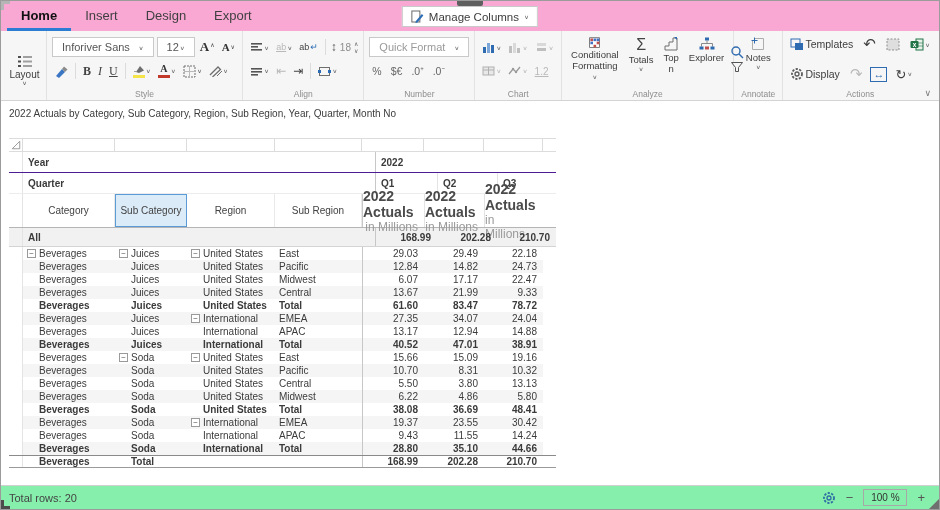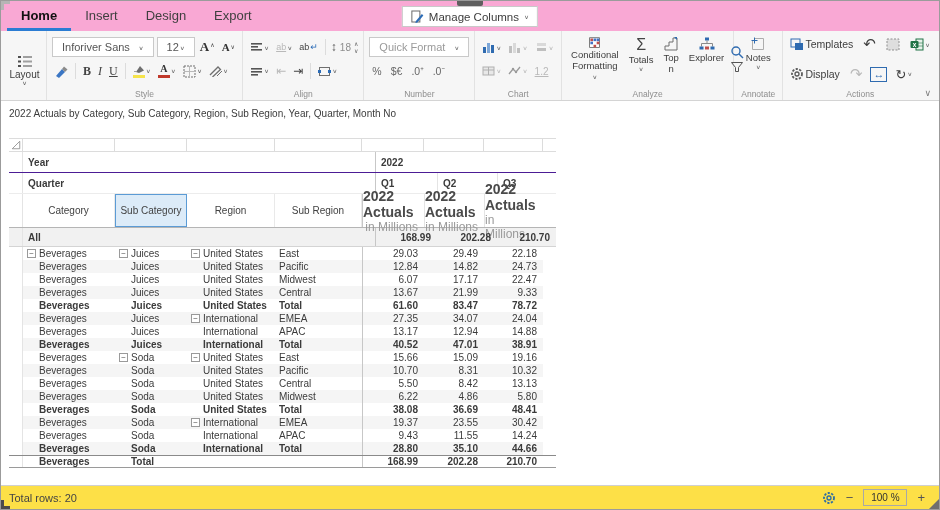--- a/index.html
+++ b/index.html
@@ -70,21 +70,21 @@
   .all-row { height:19px; background:#f1f1f1; border-bottom:1px solid #d4d4d4; }
   .drow { height:13px; }
   .drow.alt .cell { background:#f5f5f5; }
   .drow.grand { border-top:1px solid #8a8a8a; border-bottom:1px solid #9a9a9a; }
   .cell.t { padding-left:4px; }
   .cell.v { justify-content:flex-end; padding-right:6px; }
   .cbox { display:inline-flex; align-items:center; justify-content:center; width:9px; height:9px; border:1px solid #9a9a9a; background:#fff; color:#555; font-size:8px; line-height:1; margin-right:3px; flex:none; }
   .sp { display:inline-block; width:12px; flex:none; }
 
   
-  .statusbar { position:absolute; left:0; right:0; bottom:0; height:24px; border-top:1px solid #d0d0d0; background:#fde047; display:flex; align-items:center; justify-content:space-between; padding:0 14px 0 8px; }
+  .statusbar { position:absolute; left:0; right:0; bottom:0; height:24px; border-top:1px solid #d0d0d0; background:#86efac; display:flex; align-items:center; justify-content:space-between; padding:0 14px 0 8px; }
   .status-left { font-size:11px; color:#444; }
   .status-right { display:flex; align-items:center; gap:10px; }
   .zoom-btn { font-size:13px; color:#555; cursor:pointer; }
   .zoom-box { width:44px; height:17px; border:1px solid #a8a8a8; display:flex; align-items:center; justify-content:center; font-size:10px; color:#333; }
   .grip-bl { position:absolute; left:0; bottom:0; width:9px; height:9px; border-left:3px solid #4c4c4c; border-bottom:3px solid #4c4c4c; }
   .grip-br { position:absolute; right:0; bottom:0; width:0; height:0; border-left:10px solid transparent; border-bottom:10px solid #6f6f6f; }
   .grip-tl { position:absolute; left:0; top:0; width:9px; height:9px; border-left:3px solid #b5b5b5; border-top:3px solid #b5b5b5; }
   svg { display:block; }
 </style>
 </head>
@@ -710,21 +710,21 @@
               <span>Soda</span>
             </div>
             <div class="cell t c3">
               <span class="sp"></span>
               <span>United States</span>
             </div>
             <div class="cell t c4">
               <span>Central</span>
             </div>
             <div class="cell v q1 vb">5.50</div>
-            <div class="cell v q2">8.42</div>
+            <div class="cell v q2">3.80</div>
             <div class="cell v q3">13.13</div>
           </div>
           <div class="trow drow alt">
             <div class="strip"></div>
             <div class="cell t c1">
               <span class="sp"></span>
               <span>Beverages</span>
             </div>
             <div class="cell t c2">
               <span class="sp"></span>

